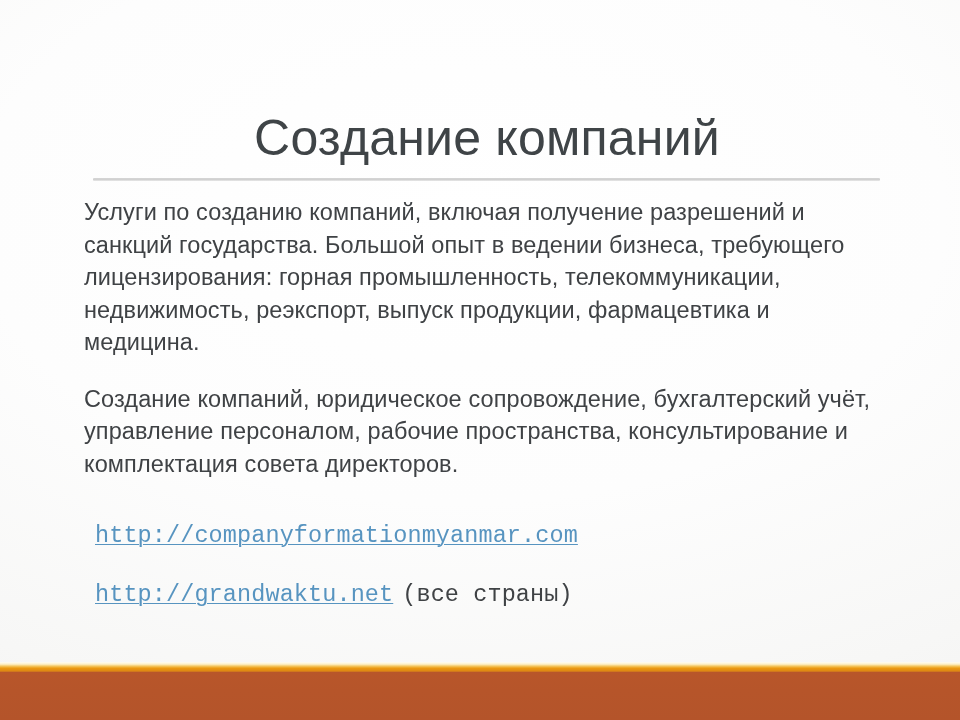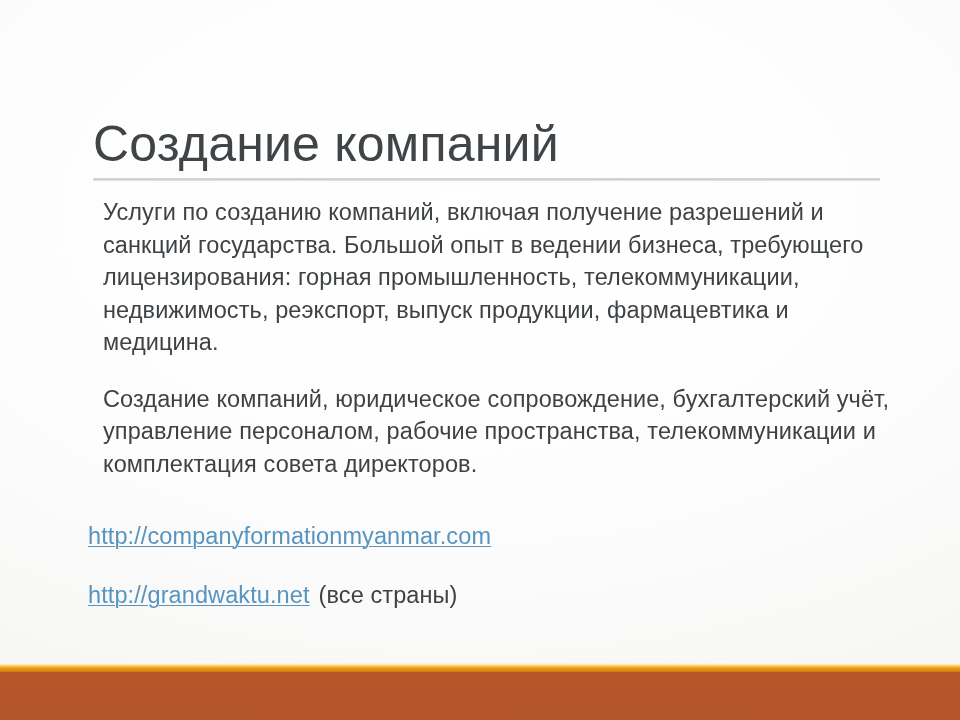--- a/index.html
+++ b/index.html
@@ -22,22 +22,23 @@
     box-sizing: border-box;
     background:
       radial-gradient(ellipse 120% 95% at 48% 30%, #ffffff 0%, #fdfdfd 42%, #f7f7f6 74%, #f1f1ef 100%);
     overflow: hidden;
   }
 
   
   #title-block {
     position: absolute;
     left: 93px;
-    top: 114px;
+    top: 108px;
     width: 788px;
+    text-align: center;
   }
   #slide-title {
     margin: 0;
     font-size: 50px;
     line-height: 60px;
     font-weight: 300;
     letter-spacing: 0.2px;
     color: #3f4447;
     white-space: nowrap;
   }
@@ -47,40 +48,41 @@
     top: 178px;
     width: 787px;
     height: 3px;
     background: linear-gradient(to bottom, #d7d7d7 0%, #cfcfcf 45%, #e8e8e8 100%);
     border-radius: 1px;
   }
 
   
   #body-block {
     position: absolute;
-    left: 103px;
+    left: 84px;
     top: 196px;
     width: 800px;
   }
   .para {
     margin: 0 0 24px 0;
     font-size: 23.5px;
     line-height: 32.5px;
     color: #3f4245;
     letter-spacing: 0.1px;
   }
   .para:last-of-type {
     margin-bottom: 0;
   }
 
   #links-block {
     position: absolute;
-    left: 88px;
+    left: 95px;
     top: 520px;
     width: 800px;
+    font-family: Liberation Mono, monospace;
   }
   .link-row {
     margin: 0 0 27px 0;
     font-size: 23.5px;
     line-height: 32px;
     color: #3f4245;
     letter-spacing: 0.1px;
   }
   .link-row:last-child { margin-bottom: 4px; }
 
@@ -127,21 +129,21 @@
 <div id="slide">
 
   <div id="title-block">
     <h1 id="slide-title">Создание компаний</h1>
   </div>
 
   <div id="title-rule"></div>
 
   <div id="body-block">
     <p class="para">Услуги по созданию компаний, включая получение разрешений и санкций государства. Большой опыт в ведении бизнеса, требующего лицензирования: горная промышленность, телекоммуникации, недвижимость, реэкспорт, выпуск продукции, фармацевтика и медицина.</p>
-    <p class="para">Создание компаний, юридическое сопровождение, бухгалтерский учёт, управление персоналом, рабочие пространства, телекоммуникации и комплектация совета директоров.</p>
+    <p class="para">Создание компаний, юридическое сопровождение, бухгалтерский учёт, управление персоналом, рабочие пространства, консультирование и комплектация совета директоров.</p>
   </div>
 
   <div id="links-block">
     <p class="link-row">
       <a class="slide-link" href="#">http://companyformationmyanmar.com</a>
     </p>
     <p class="link-row">
       <a class="slide-link" href="#">http://grandwaktu.net</a><span class="link-note">(все страны)</span>
     </p>
   </div>

